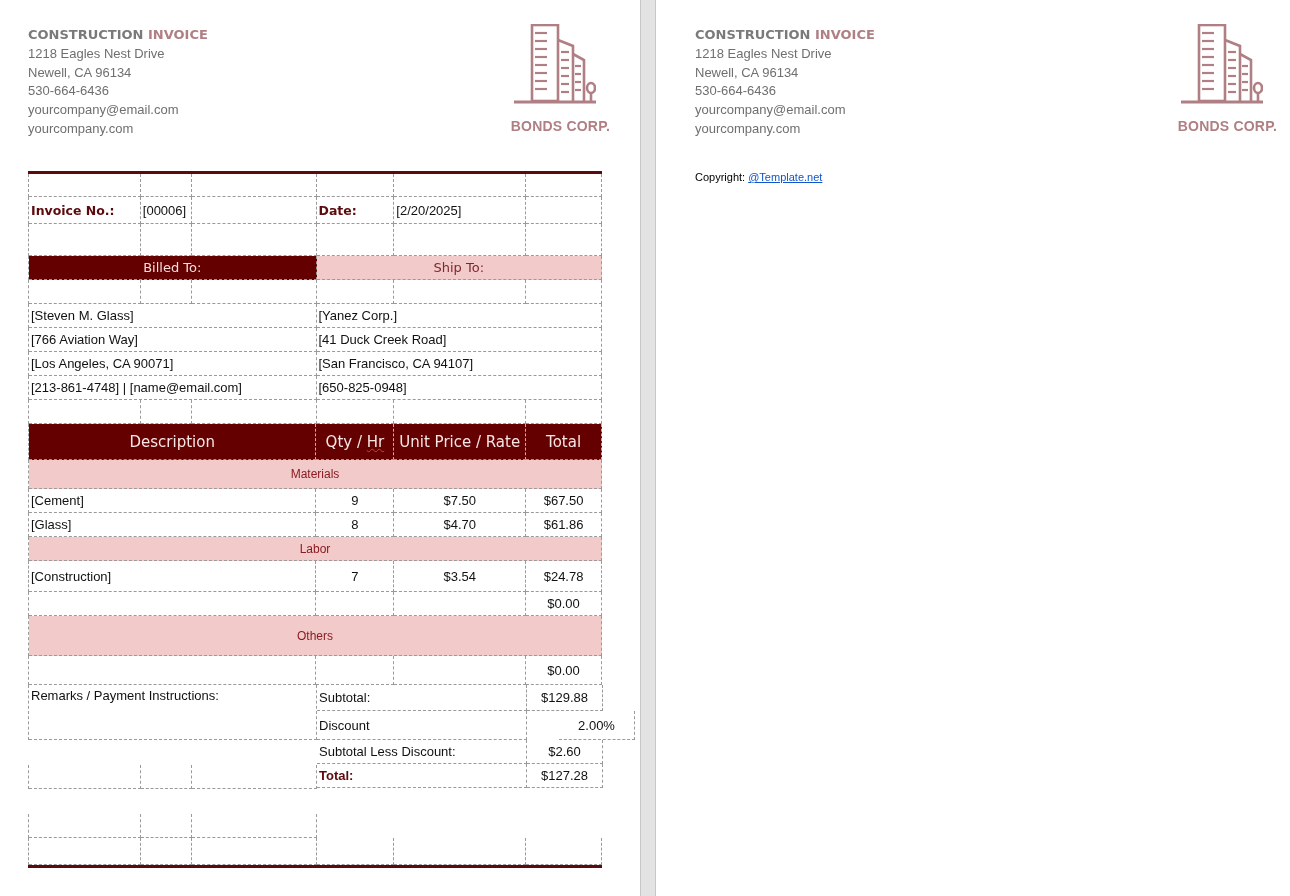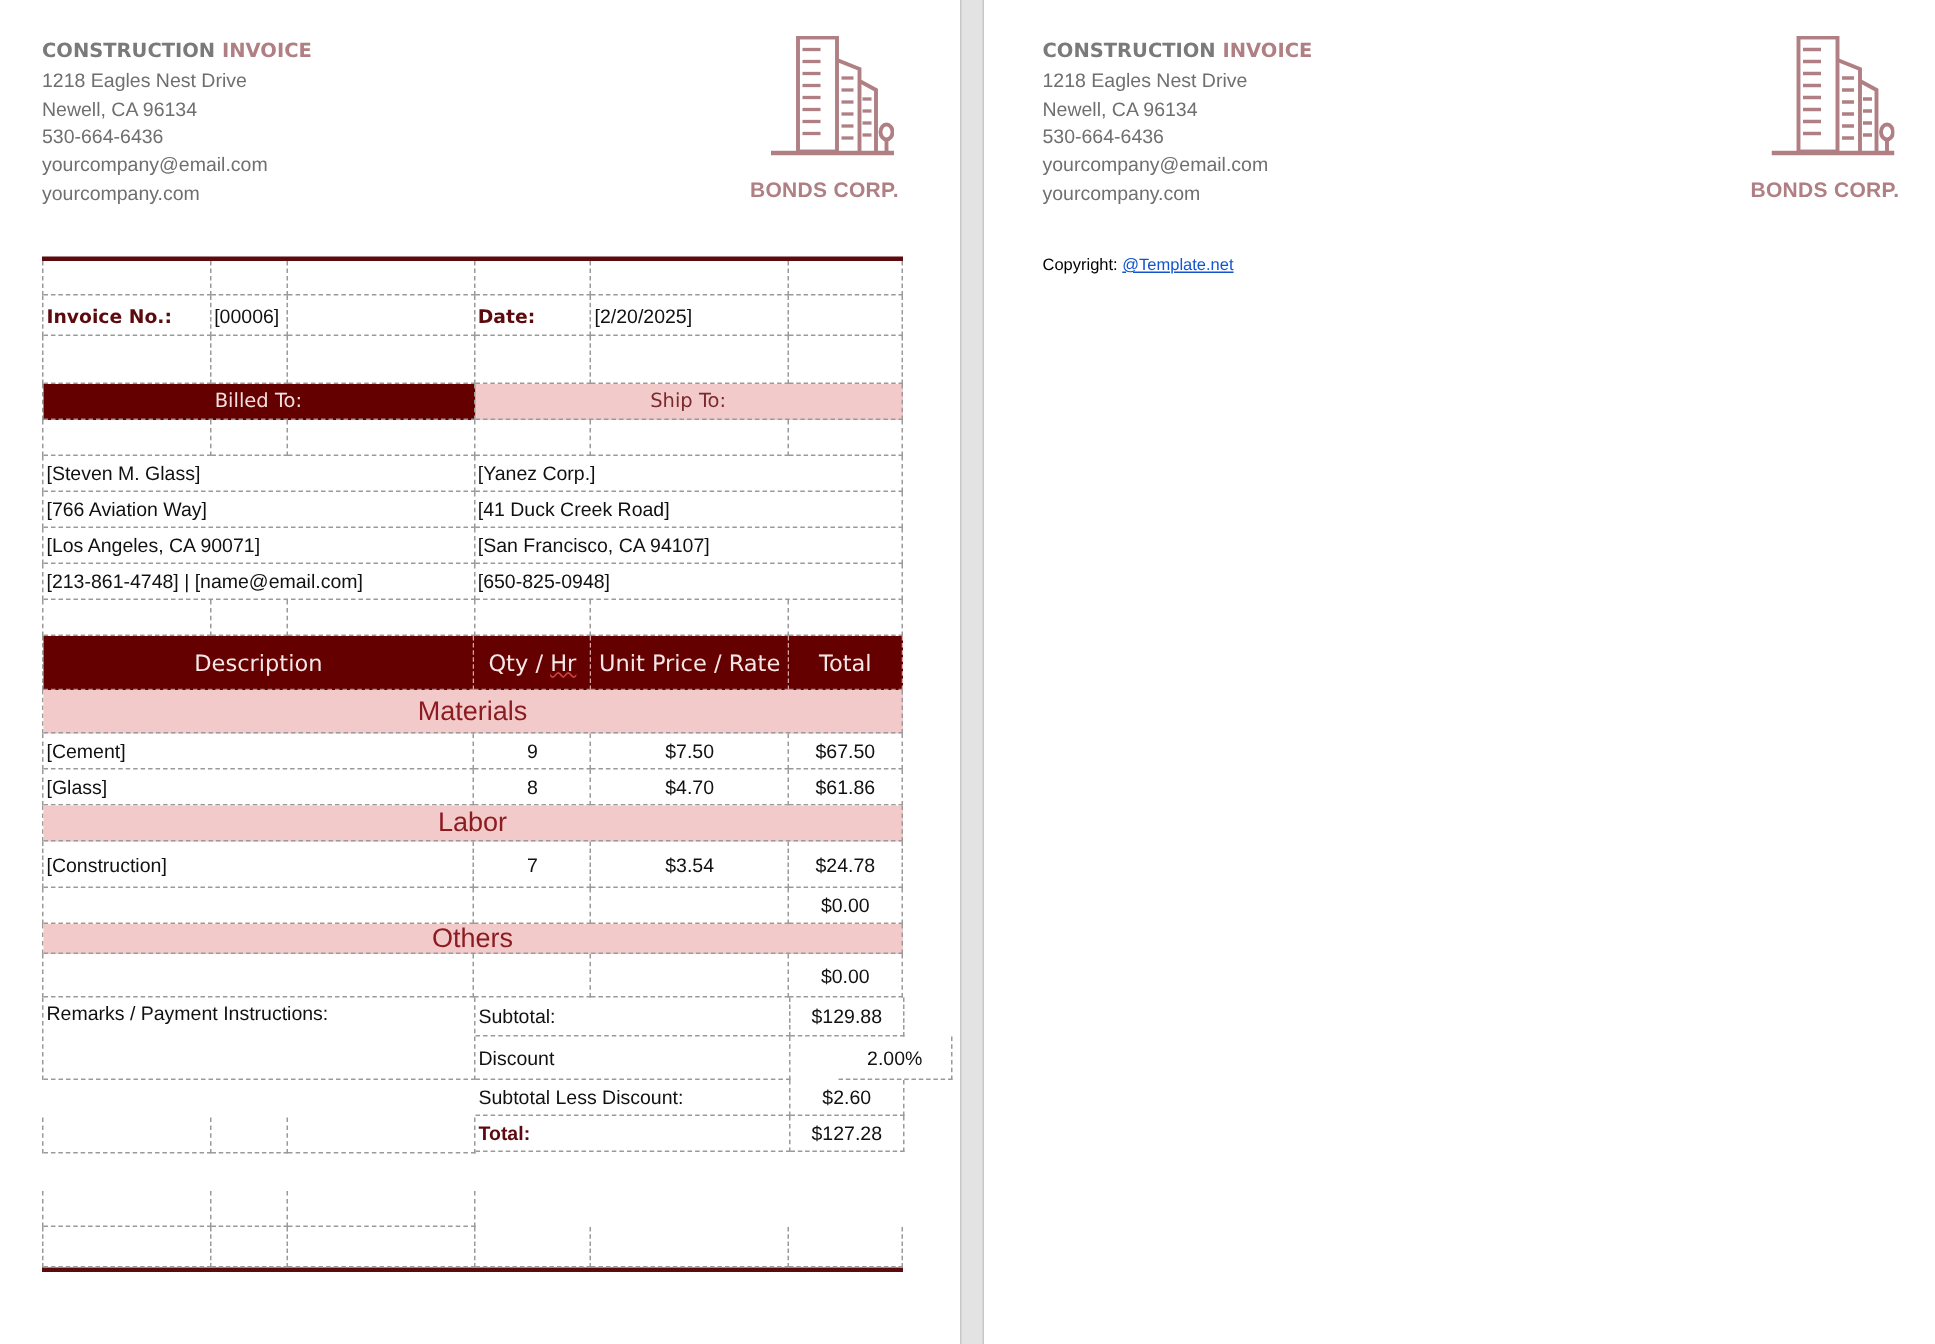--- a/index.html
+++ b/index.html
@@ -9,39 +9,39 @@
   .page { position: absolute; top: 0; height: 896px; background: #fff; }
   .page-left { left: 0; width: 640px; }
   .page-right { left: 656px; width: 634px; }
   .page-divider { position: absolute; left: 640px; top: 0; width: 16px; height: 896px; background: #e3e3e3; border-left: 1px solid #c8c8c8; border-right: 1px solid #c8c8c8; }
 
   .company { position: absolute; font-size: 13px; color: #6f6f6f; line-height: 18.3px; }
   .company .title { font-family: "DejaVu Sans", sans-serif; font-weight: bold; font-size: 13px; letter-spacing: 0px; color: #7a7a7a; margin-bottom: 1px; }
   .company .title .accent { color: #b07f83; }
   .company .line { display: block; }
 
-  .logo { position: absolute; width: 110px; text-align: left; }
+  .logo { position: absolute; width: 110px; text-align: right; }
   .logo svg { display: block; margin: 0 auto; }
   .logo .brand { font-weight: bold; font-size: 14px; color: #b07f83; margin-top: 14px; letter-spacing: 0.2px; }
 
   .copyright { position: absolute; left: 39px; top: 171px; font-size: 11px; color: #000; }
   .copyright a { color: #1155cc; text-decoration: underline; }
 
   
   .inv { position: absolute; left: 28px; top: 171px; width: 574px; }
   .inv .topbar, .inv .botbar { height: 3px; background: #5c0a0e; }
   .row { display: flex; border-left: 1px dashed #9a9a9a; }
   .cell { border-right: 1px dashed #9a9a9a; border-bottom: 1px dashed #9a9a9a; font-size: 13px; color: #111; padding: 0 2px; display: flex; align-items: center; white-space: nowrap; overflow: hidden; }
   .c1 { width: 112px; } .c2 { width: 51px; } .c3 { width: 125px; } .c4 { width: 78px; } .c5 { width: 132px; } .c6 { width: 76px; }
   .w123 { width: 288px; } .w456 { width: 286px; } .w45 { width: 210px; } .wall { width: 574px; }
   .lbl { font-family: "DejaVu Sans", sans-serif; font-weight: bold; color: #5c0a0e; font-size: 12.5px; }
   .bill { background: #640000; color: #f4dede; justify-content: center; font-family: "DejaVu Sans", sans-serif; font-size: 13px; }
   .ship { background: #f3caca; color: #7a2a2e; justify-content: center; font-family: "DejaVu Sans", sans-serif; font-size: 13px; }
   .th { background: #640000; color: #f6e6e6; justify-content: center; font-family: "DejaVu Sans", sans-serif; font-size: 15px; border-right: 1px dashed #d9a5a5; }
-  .cat { background: #f3caca; color: #8a1c22; justify-content: center; font-size: 18px; }
+  .cat { background: #f3caca; color: #8a1c22; justify-content: center; font-size: 12px; }
   .num { justify-content: center; }
   .spell { text-decoration: underline wavy #d04040; text-decoration-thickness: 1px; }
   .totlbl { color: #5c0a0e; font-weight: bold; }
   .remarks { align-items: flex-start; padding-top: 3px; }
 </style>
 </head>
 <body>
 
 <div class="page page-left">
   <div class="company" style="left:28px; top:26px;">
@@ -189,21 +189,21 @@
       <div class="cell c5 num">$3.54</div>
       <div class="cell c6 num">$24.78</div>
     </div>
     <div class="row" style="height:24px;">
       <div class="cell w123"></div>
       <div class="cell c4 num"></div>
       <div class="cell c5 num"></div>
       <div class="cell c6 num">$0.00</div>
     </div>
 
-    <div class="row" style="height:20px;">
+    <div class="row" style="height:40px;">
       <div class="cell wall cat">Others</div>
     </div>
     <div class="row" style="height:29px;">
       <div class="cell w123"></div>
       <div class="cell c4 num"></div>
       <div class="cell c5 num"></div>
       <div class="cell c6 num">$0.00</div>
     </div>
 
     <div style="display:flex;">

